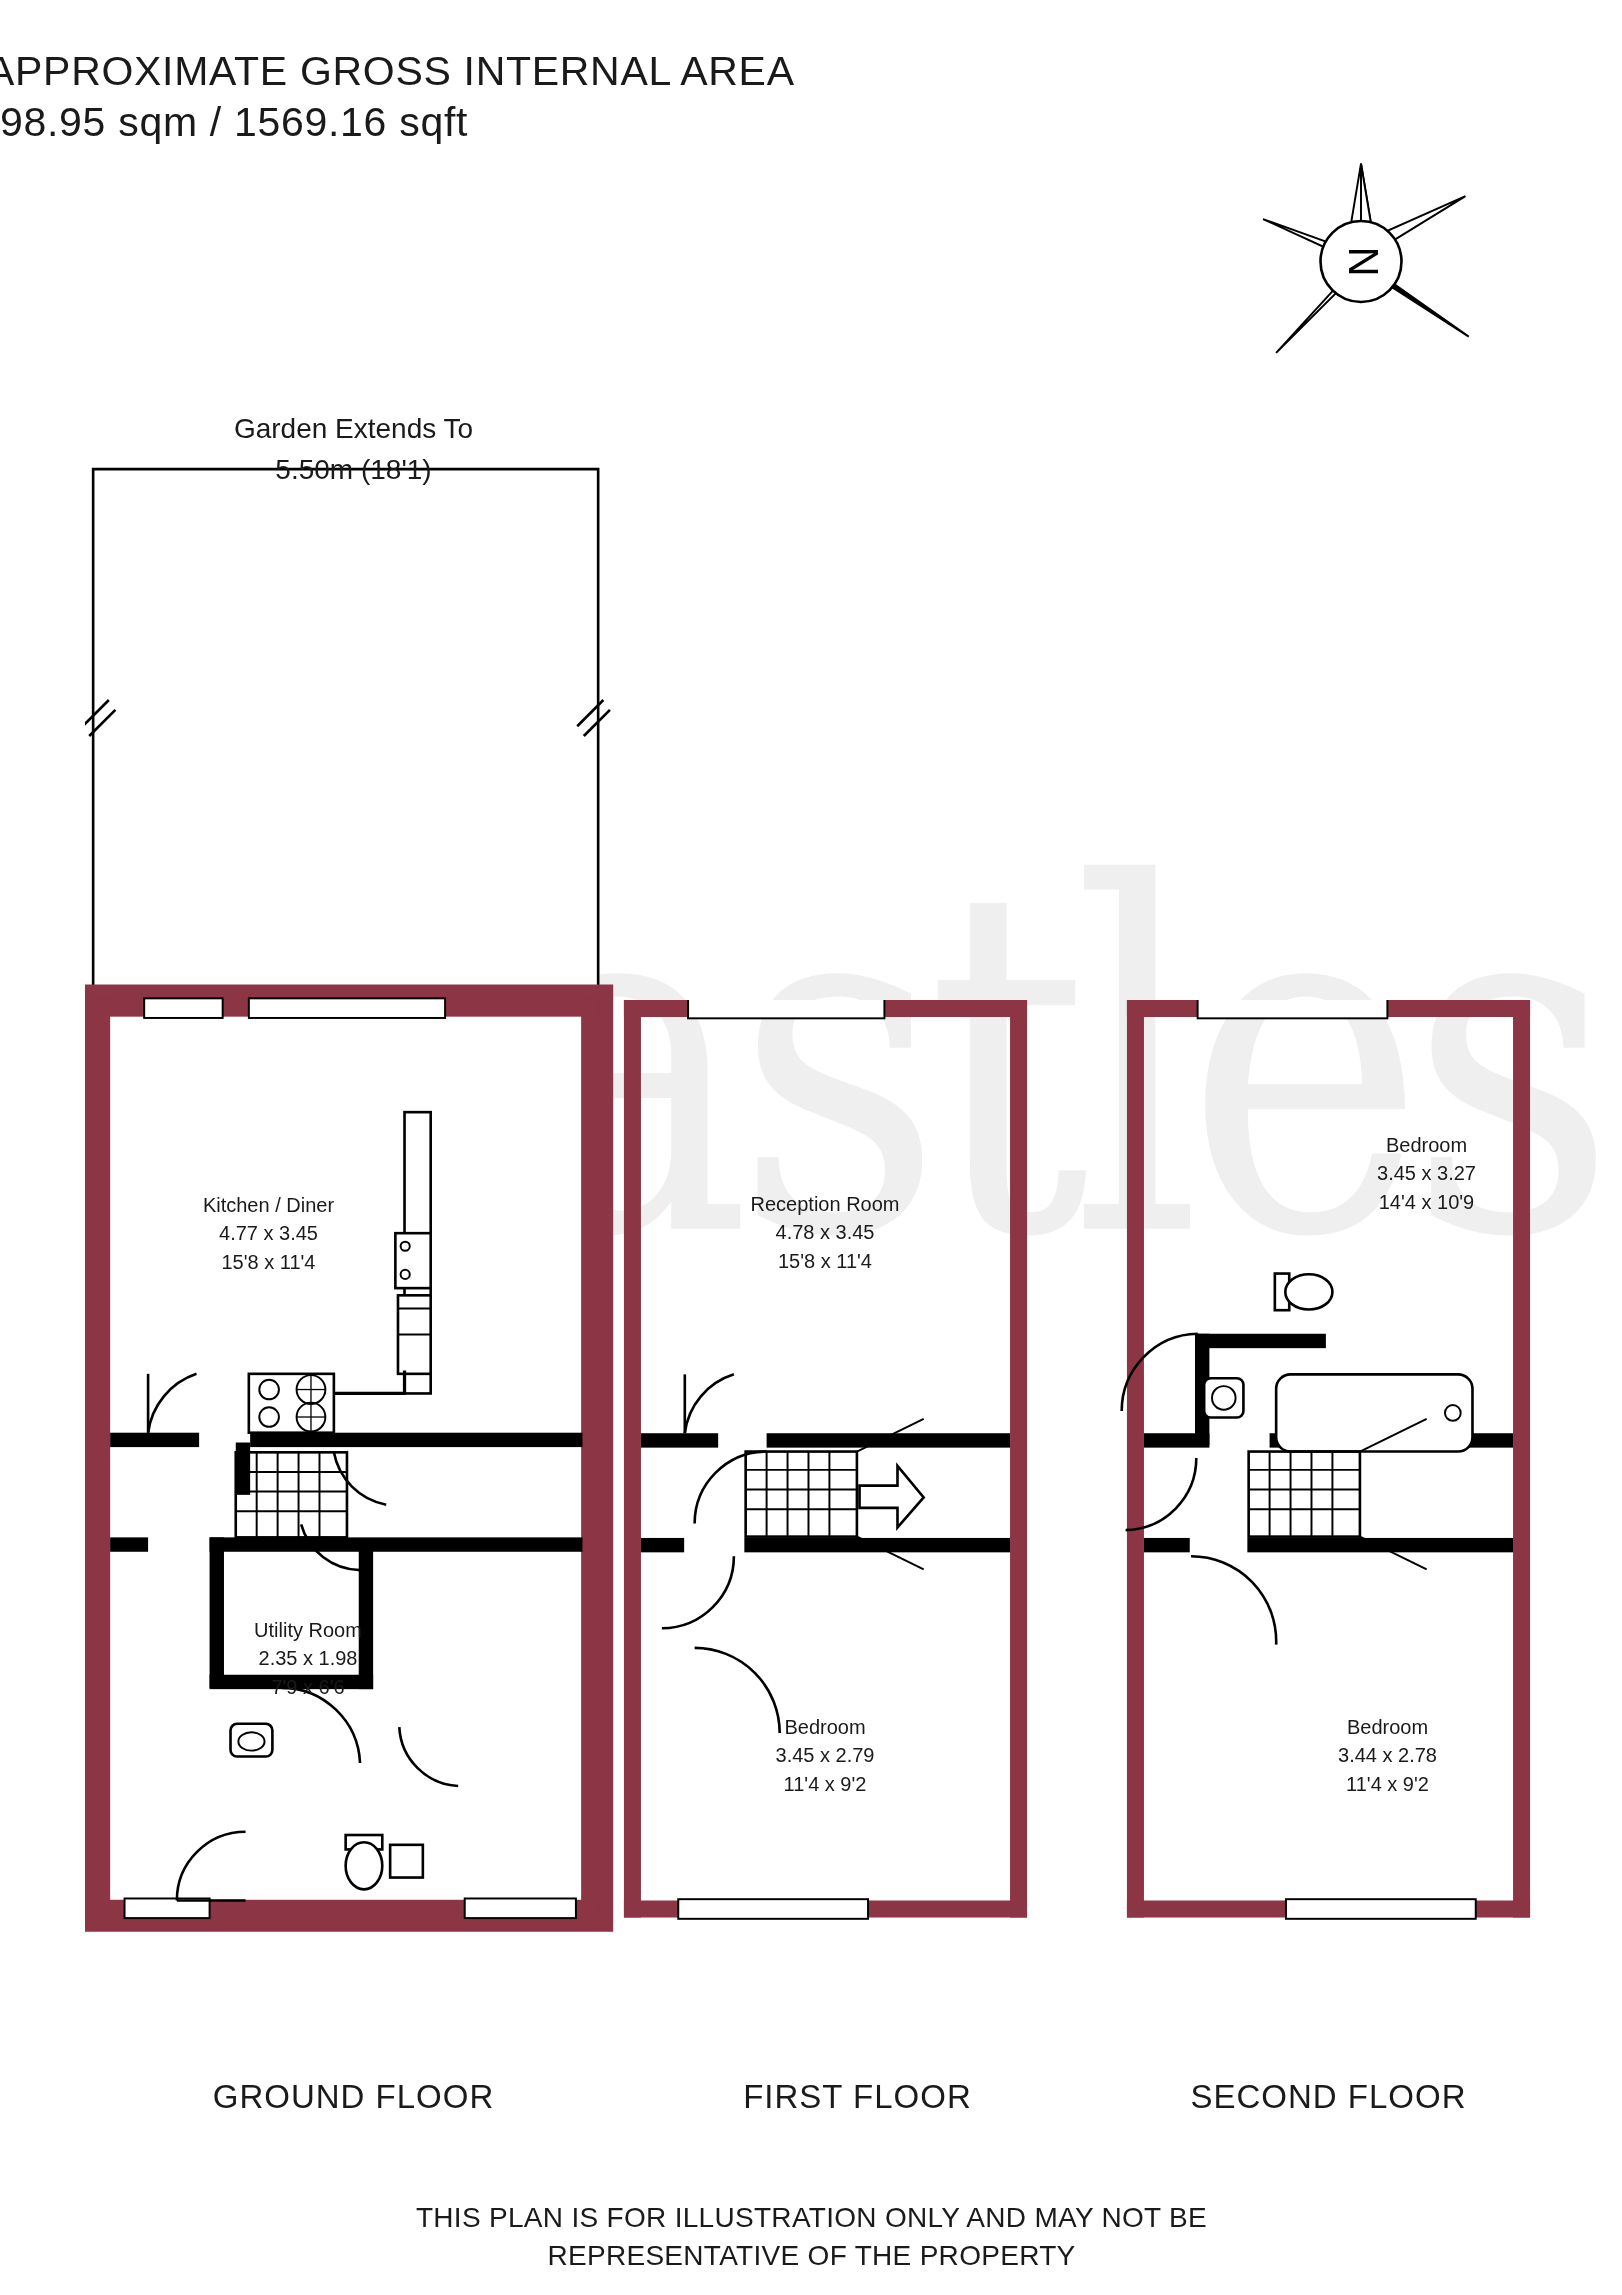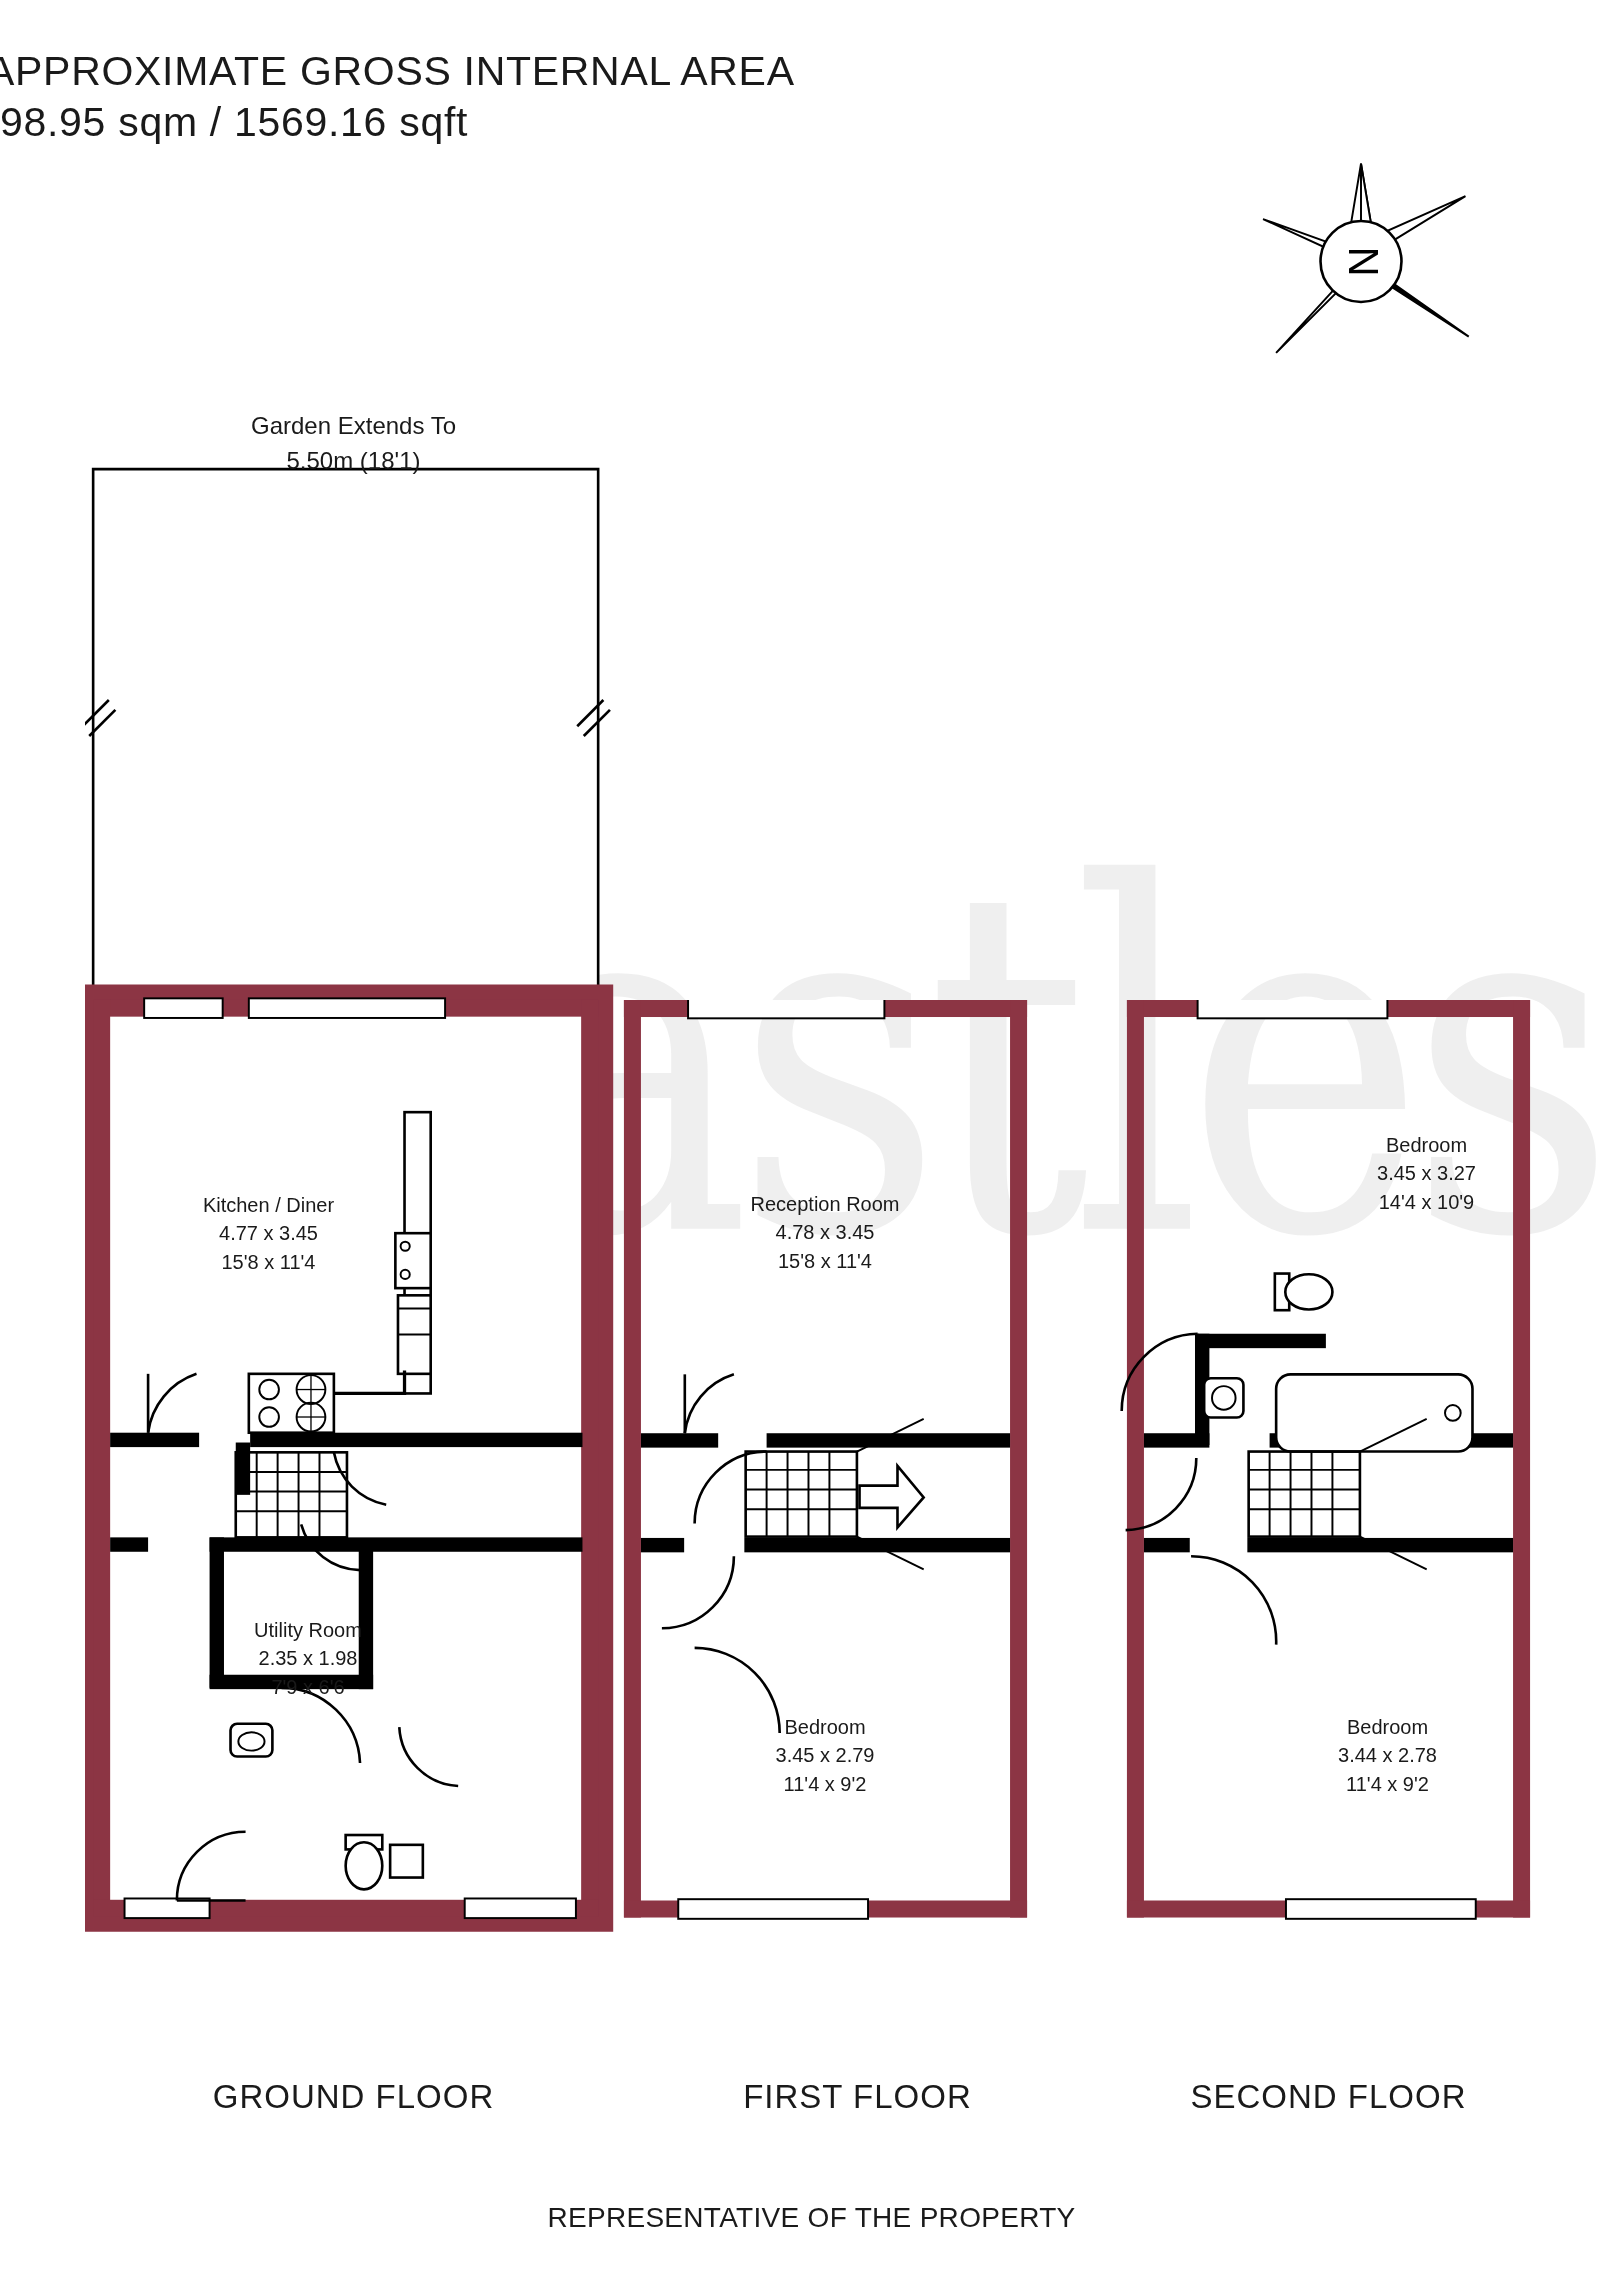--- a/index.html
+++ b/index.html
@@ -85,21 +85,21 @@
     line-height: 1.42;
     color: #1a1a1a;
     white-space: nowrap;
   }
   .room-label .nm { display: block; }
   .room-label .dm { display: block; }
 
   .garden-label {
     position: absolute;
     text-align: center;
-    font-size: 24px;
+    font-size: 28px;
     line-height: 1.45;
     color: #1a1a1a;
     white-space: nowrap;
   }
 
   
   #footer {
     position: absolute;
     top: 2199px;
     left: 0;
@@ -382,15 +382,16 @@
   <div class="room-label" style="left:118px; top:713px; width:301px;">
     <span class="nm">Bedroom</span>
     <span class="dm">3.44 x 2.78</span>
     <span class="dm">11'4 x 9'2</span>
   </div>
 </div>
 
 <div class="floor-label" style="left:1119px; top:2078px; width:419px;">SECOND FLOOR</div>
 
 <div id="footer">
+  <div class="fline">THIS PLAN IS FOR ILLUSTRATION ONLY AND MAY NOT BE</div>
   <div class="fline">REPRESENTATIVE OF THE PROPERTY</div>
 </div>
 
 
 </body></html>

